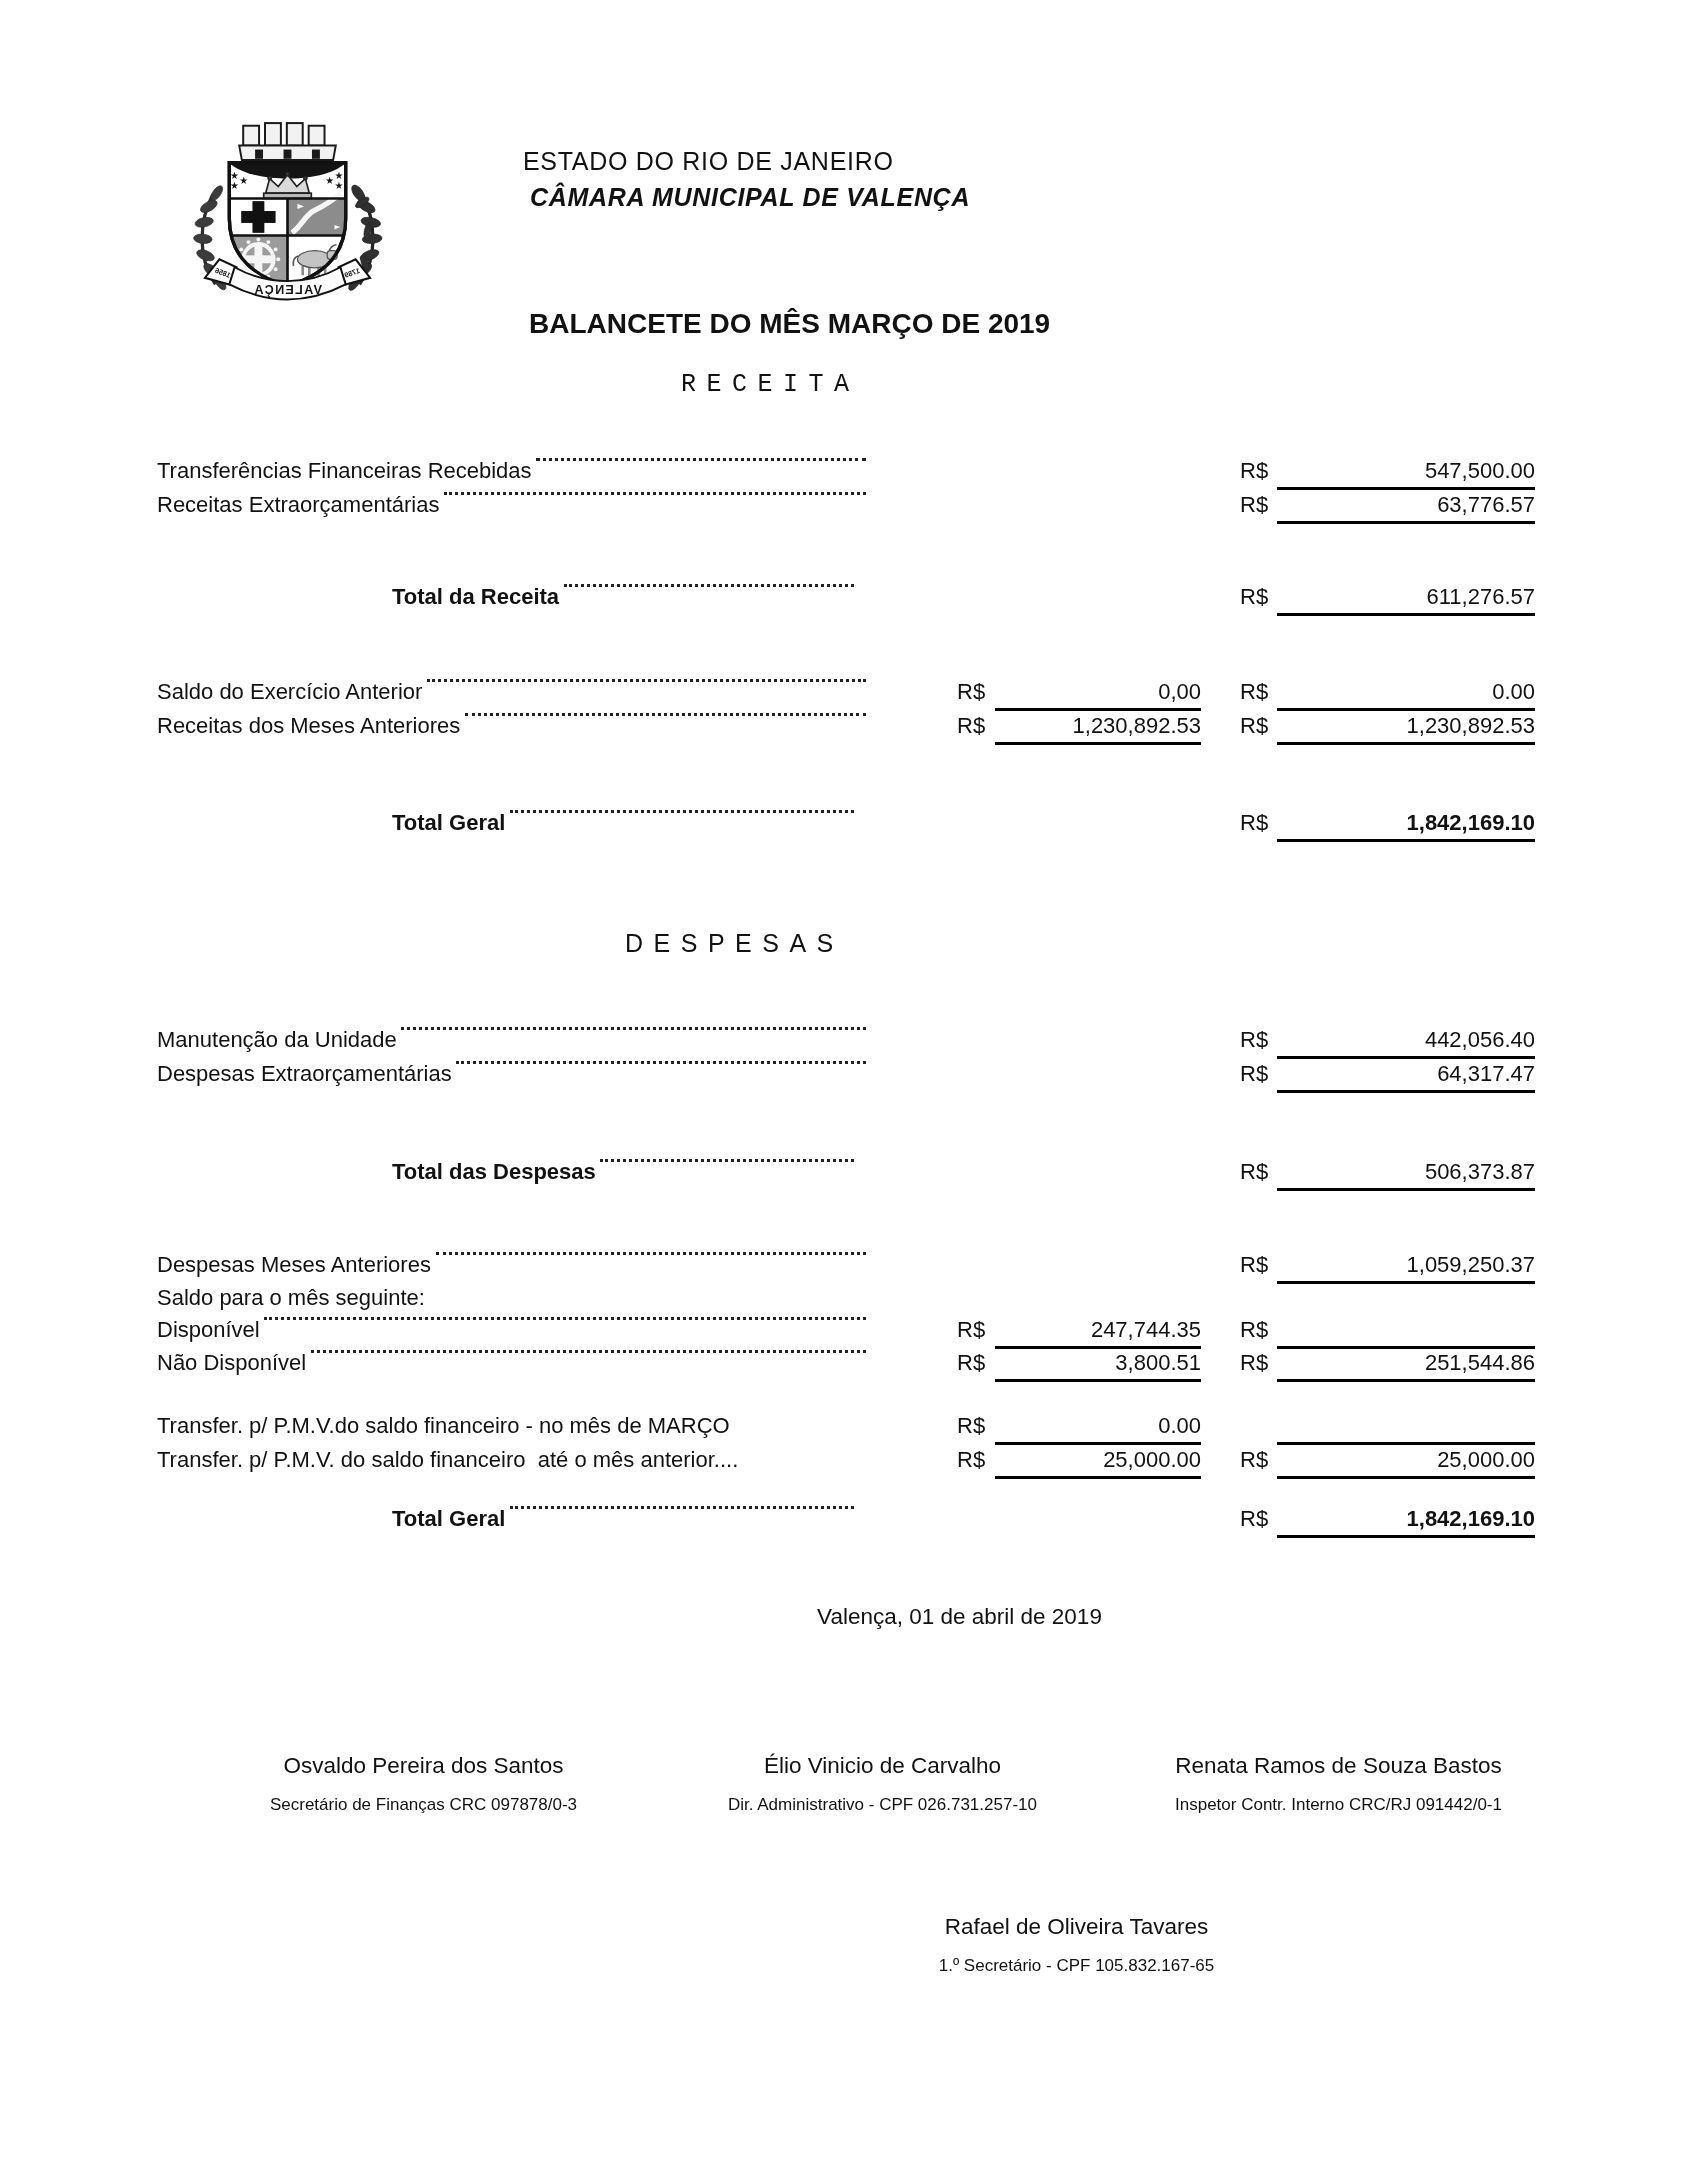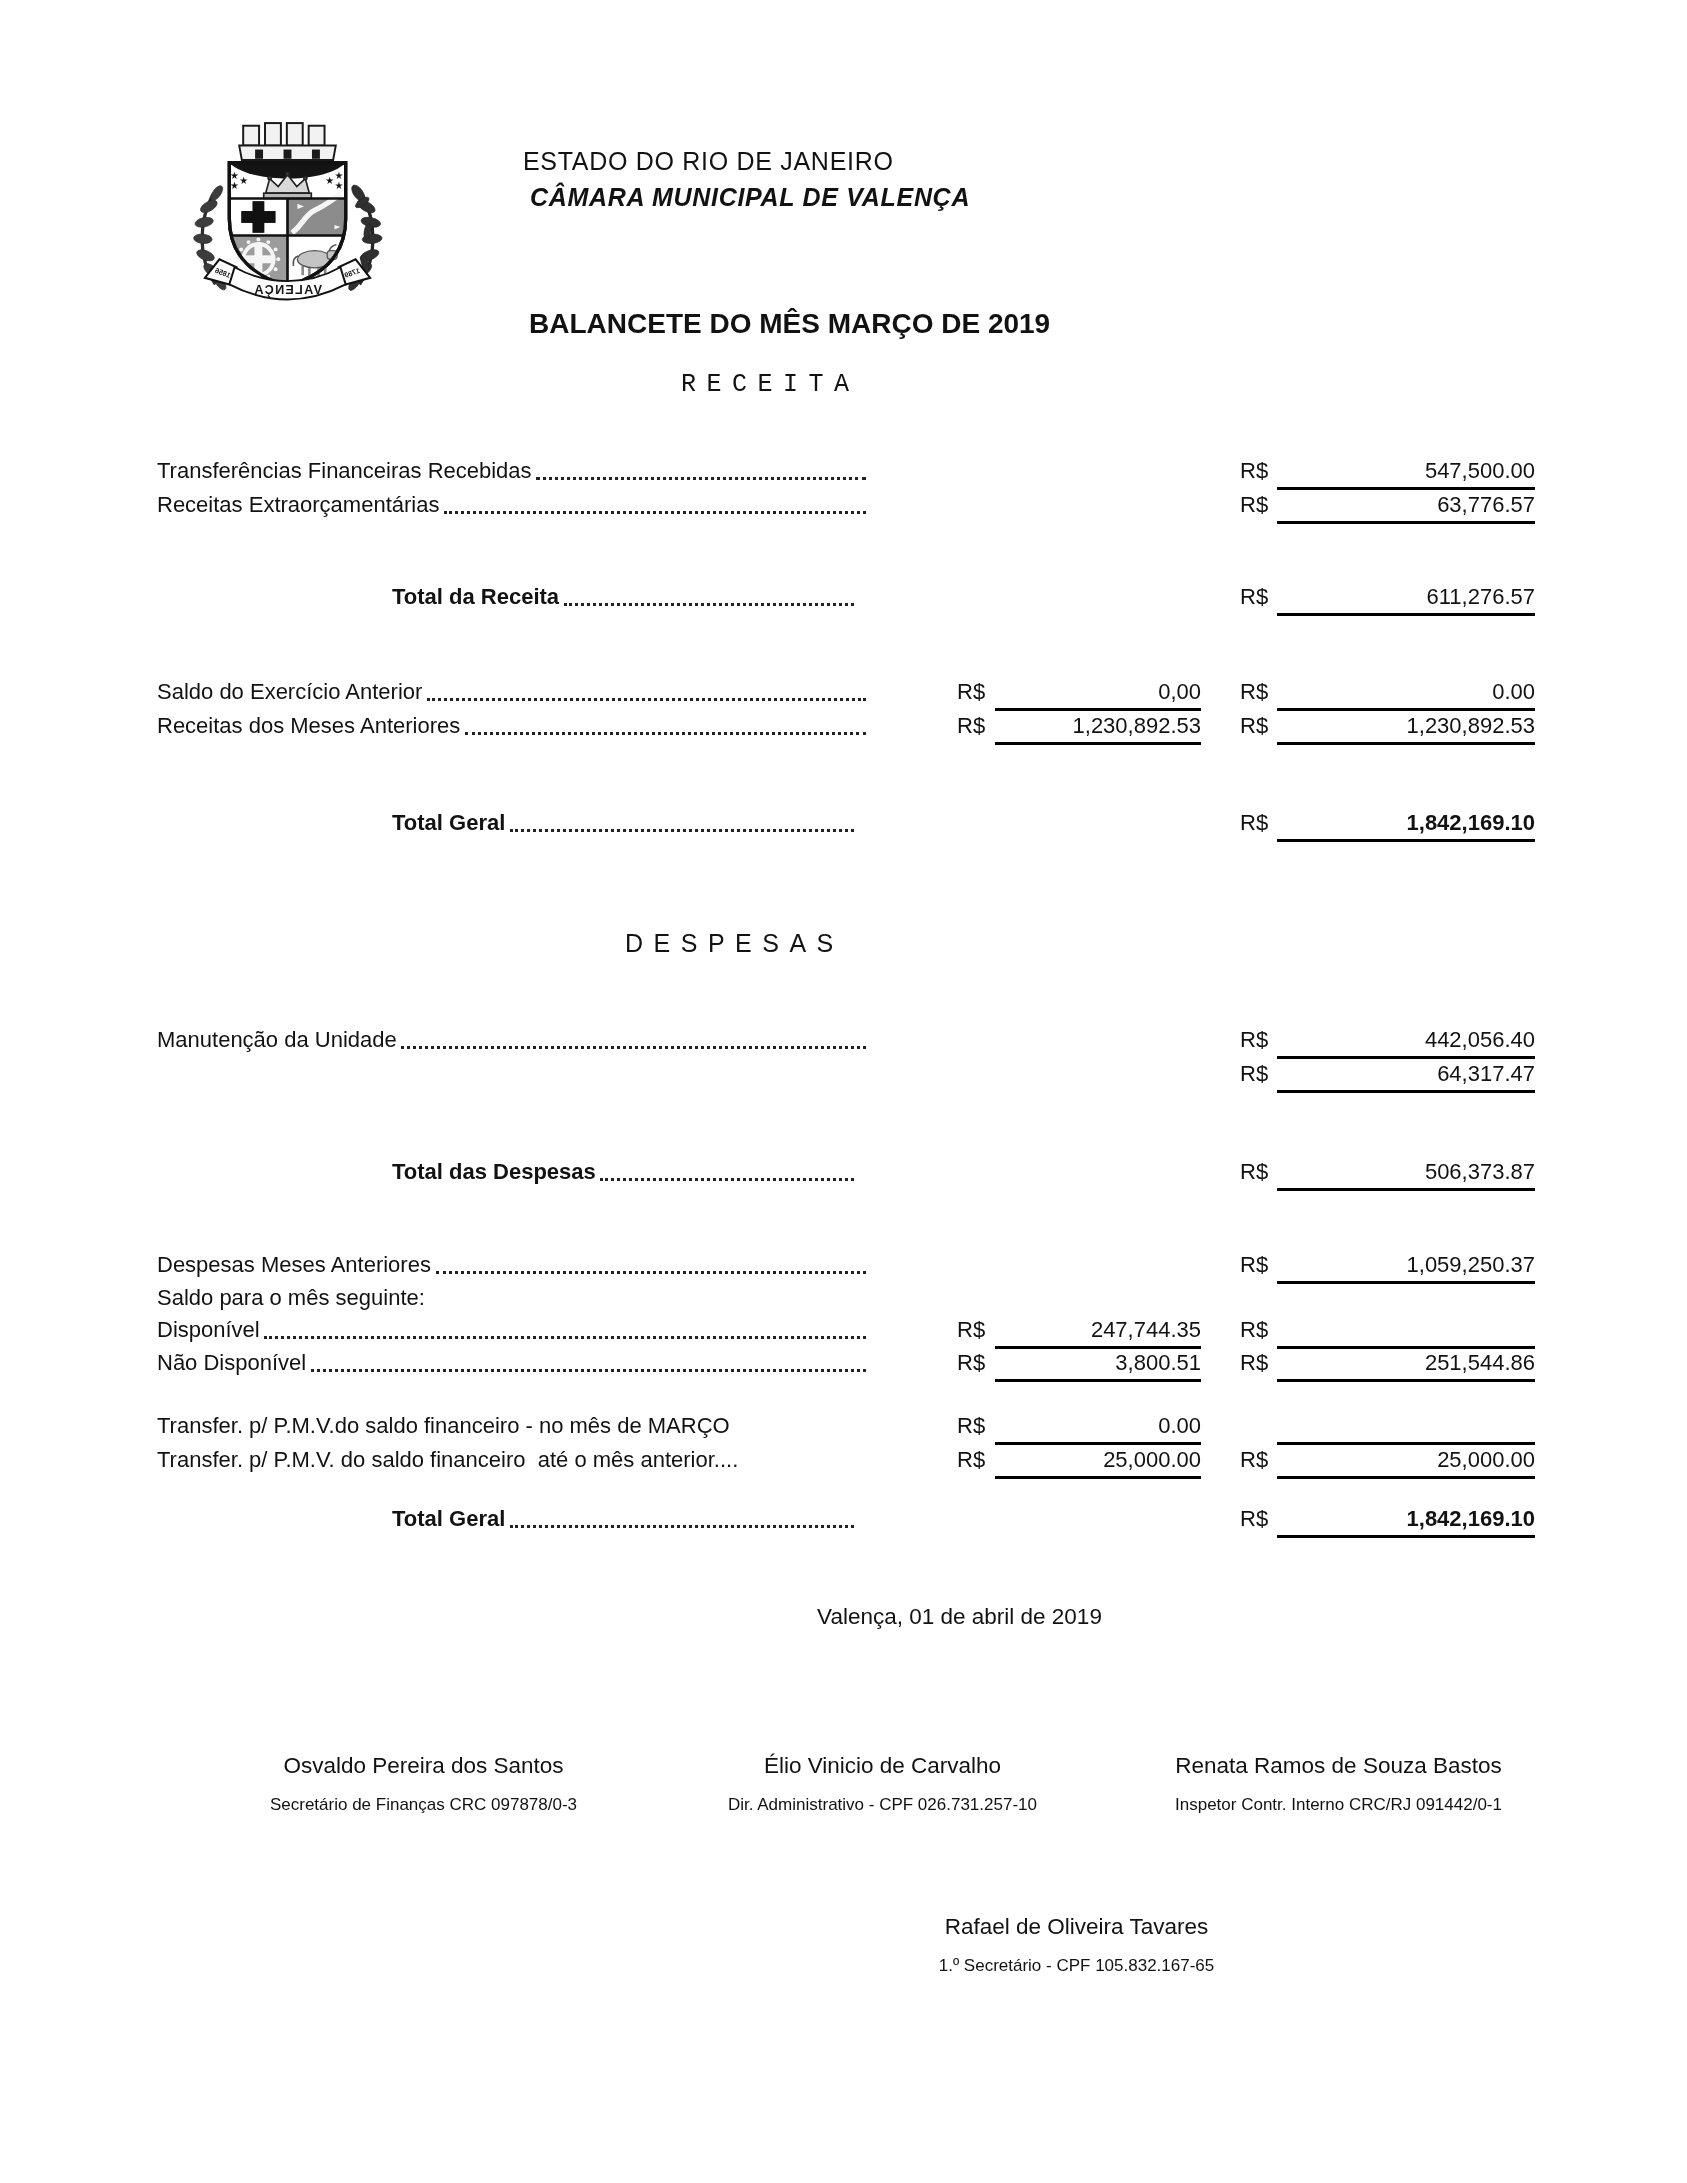--- a/index.html
+++ b/index.html
@@ -13,21 +13,21 @@
   }
   .abs{position:absolute;}
   .estado{left:523px;top:147px;font-size:25px;letter-spacing:0.7px;}
   .camara{left:523px;top:183px;font-size:25px;font-weight:bold;font-style:italic;letter-spacing:0.7px;margin-left:7px;}
   .title{left:529px;top:308px;font-size:28px;font-weight:bold;}
   .section{font-size:25px;letter-spacing:0.42em;}
   .sec-receita{left:681px;top:370px;font-family:Liberation Mono, monospace;}
   .sec-despesas{left:625px;top:929px;}
 
   .row{position:absolute;left:0;width:1687px;height:34px;font-size:22px;}
-  .lab{position:absolute;top:0;display:flex;align-items:flex-end;overflow:hidden;}
+  .lab{position:absolute;top:0;display:flex;align-items:flex-start;overflow:hidden;}
   .w1{left:157px;width:710px;}
   .w2{left:392px;width:463px;font-weight:bold;}
   .lt{white-space:pre;line-height:26.5px;}
   .leader{flex:1 1 auto;border-bottom:3px dotted #222;margin:0 1.3px 4.6px 4.6px;min-width:0;}
   .rs{position:absolute;top:0;line-height:26.5px;}
   .c1{left:957px;}
   .c2{left:1240px;}
   .val{position:absolute;top:0;height:29px;line-height:26.5px;text-align:right;border-bottom:3.3px solid #000;white-space:pre;}
   .v1{left:995px;width:206px;}
   .v2{left:1277px;width:258px;}
@@ -222,20 +222,24 @@
 
   <div class="row" style="top:1027px">
     <div class="lab w1">
         <span class="lt">Manutenção da Unidade</span>
         <span class="leader"></span>
       </div>
     <span class="rs c2">R$</span>
     <span class="val v2">442,056.40</span>
   </div>
   <div class="row" style="top:1061px">
+    <div class="lab w1">
+        <span class="lt">Despesas Extraorçamentárias</span>
+        <span class="leader"></span>
+      </div>
     <span class="rs c2">R$</span>
     <span class="val v2">64,317.47</span>
   </div>
   <div class="row" style="top:1159px">
     <div class="lab w2">
         <span class="lt">Total das Despesas</span>
         <span class="leader"></span>
       </div>
     <span class="rs c2">R$</span>
     <span class="val v2">506,373.87</span>

